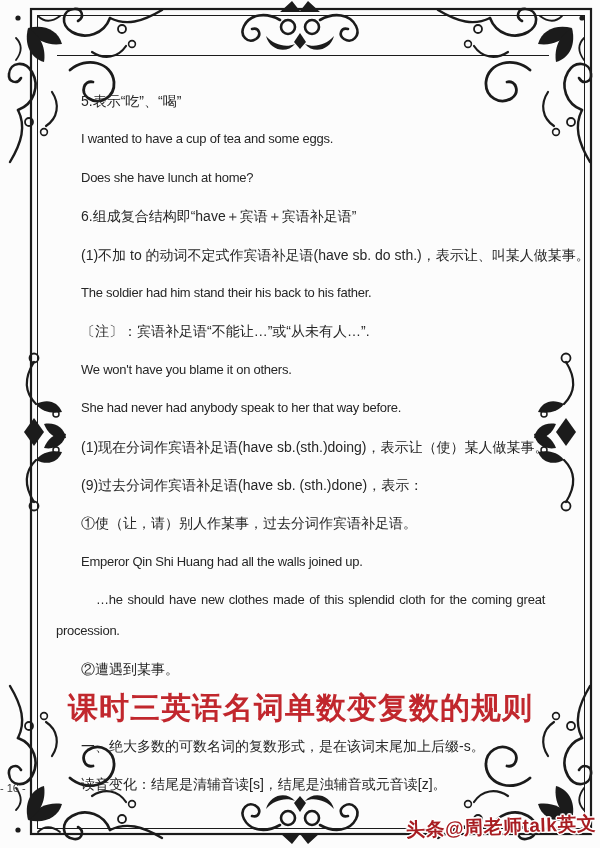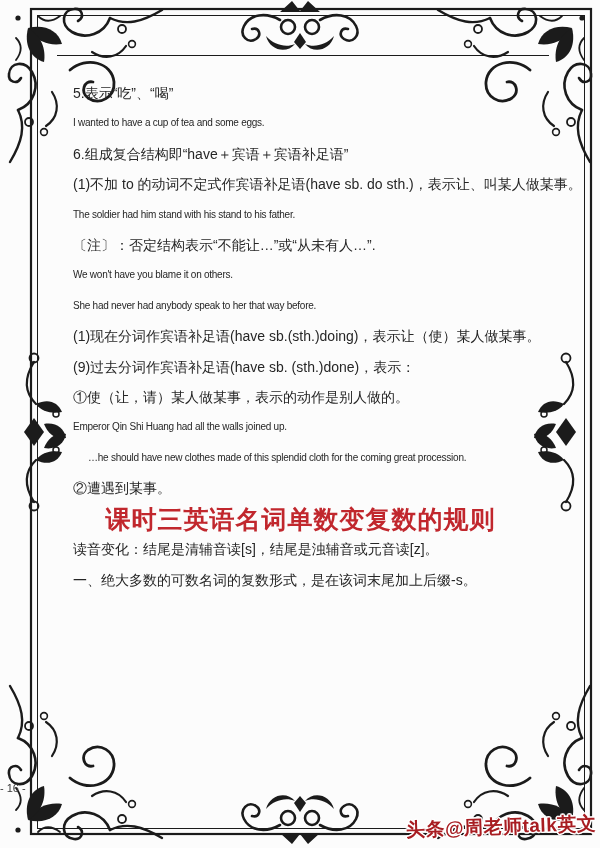--- a/index.html
+++ b/index.html
@@ -7,26 +7,26 @@
     width:600px; height:848px; position:relative;
     background:#fcfcfc; overflow:hidden;
     font-family:"Liberation Sans", sans-serif;
     color:#262626;
   }
   .border-svg { position:absolute; left:0; top:0; width:600px; height:848px; }
   .doc {
     position:absolute; left:48px; top:78px; width:505px;
     line-height:30.4px; font-size:14px;
   }
-  .doc p { margin:0; text-indent:25px; white-space:nowrap; }
-  .doc p.en { font-size:10px; letter-spacing:-0.25px; }
+  .doc p { margin:8px; text-indent:25px; white-space:nowrap; }
+  .doc p.en { font-size:13px; letter-spacing:-0.25px; }
   .doc p.wrap { white-space:normal; text-align:justify; text-indent:40px; }
   .doc p.head {
     text-indent:0; text-align:center; white-space:normal;
-    font-weight:bold; font-size:25px; color:#c1272d;
+    font-weight:bold; font-size:30px; color:#c1272d;
     letter-spacing:1px;
   }
   .pageno {
     position:absolute; left:0; right:0; top:782px; text-align:left;
     font-size:11px; color:#3a3a3a;
   }
   .watermark {
     position:absolute; right:4px; bottom:8px; z-index:5;
     font-size:19px; font-weight:bold; color:#a81d22;
     transform:rotate(-2deg);
@@ -99,31 +99,32 @@
   <use href="#cTL" transform="translate(600,848) scale(-1,-1)"></use>
   <use href="#midL"></use>
   <use href="#midL" transform="translate(600,0) scale(-1,1)"></use>
   <use href="#topC"></use>
   <use href="#topC" transform="translate(0,845) scale(1,-1)"></use>
 </svg>
 
 <div class="doc">
   <p>5.表示“吃”、“喝”</p>
   <p class="en">I wanted to have a cup of tea and some eggs.</p>
+  <p class="en">Does she have lunch at home?</p>
   <p>6.组成复合结构即“have＋宾语＋宾语补足语”</p>
   <p>(1)不加 to 的动词不定式作宾语补足语(have sb. do sth.)，表示让、叫某人做某事。</p>
-  <p class="en">The soldier had him stand with his stand to his father.</p>
-  <p>〔注〕：否定结构表示“不能让…”或“从未有人…”.</p>
+  <p class="en">The soldier had him stand their his back to his father.</p>
+  <p>〔注〕：宾语补足语“不能让…”或“从未有人…”.</p>
   <p class="en">We won't have you blame it on others.</p>
   <p class="en">She had never had anybody speak to her that way before.</p>
   <p>(1)现在分词作宾语补足语(have sb.(sth.)doing)，表示让（使）某人做某事。</p>
   <p>(9)过去分词作宾语补足语(have sb. (sth.)done)，表示：</p>
-  <p>①使（让，请）某人做某事，表示的动作是别人做的。</p>
+  <p>①使（让，请）别人作某事，过去分词作宾语补足语。</p>
   <p class="en">Emperor Qin Shi Huang had all the walls joined up.</p>
   <p class="en wrap">…he should have new clothes made of this splendid cloth for the coming great procession.</p>
   <p>②遭遇到某事。</p>
   <p class="head">课时三英语名词单数变复数的规则</p>
+  <p>一、绝大多数的可数名词的复数形式，是在该词末尾加上后缀-s。</p>
   <p>读音变化：结尾是清辅音读[s]，结尾是浊辅音或元音读[z]。</p>
-  <p>一、绝大多数的可数名词的复数形式，是在该词末尾加上后缀-s。</p>
 </div>
 
 <div class="pageno">- 16 -</div>
 <div class="watermark">头条@周老师talk英文</div>
 
 </body></html>

